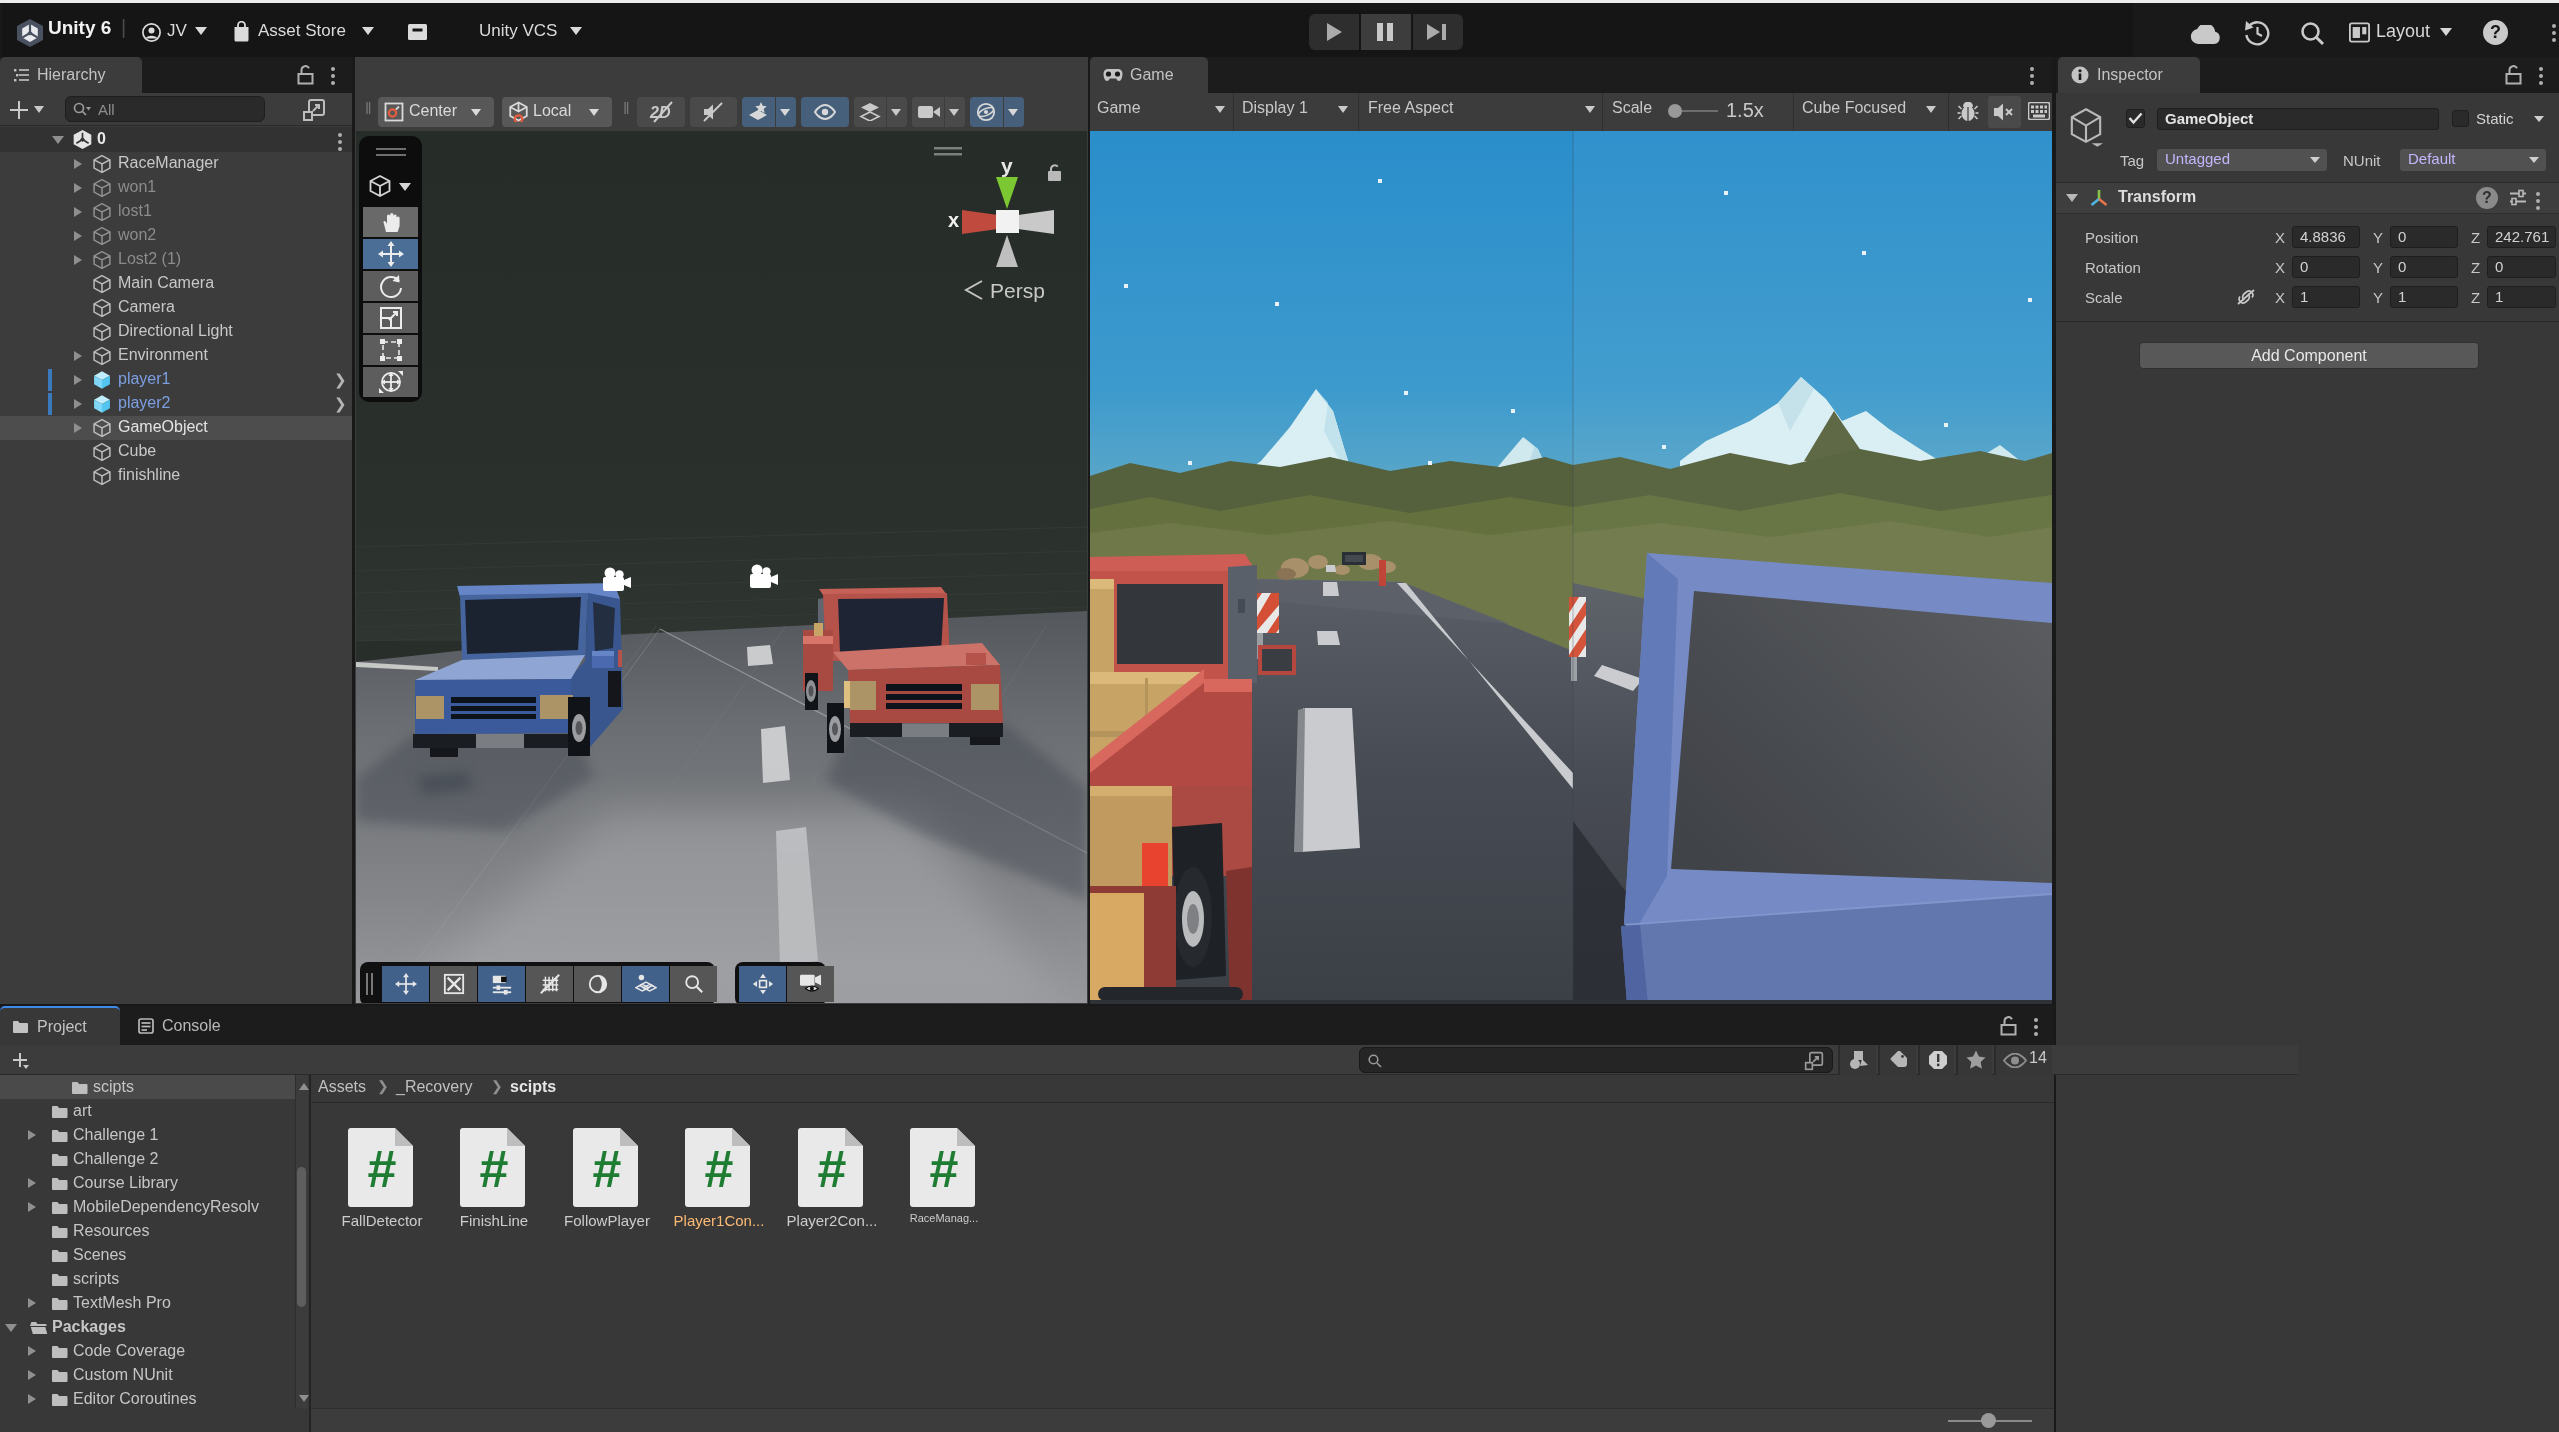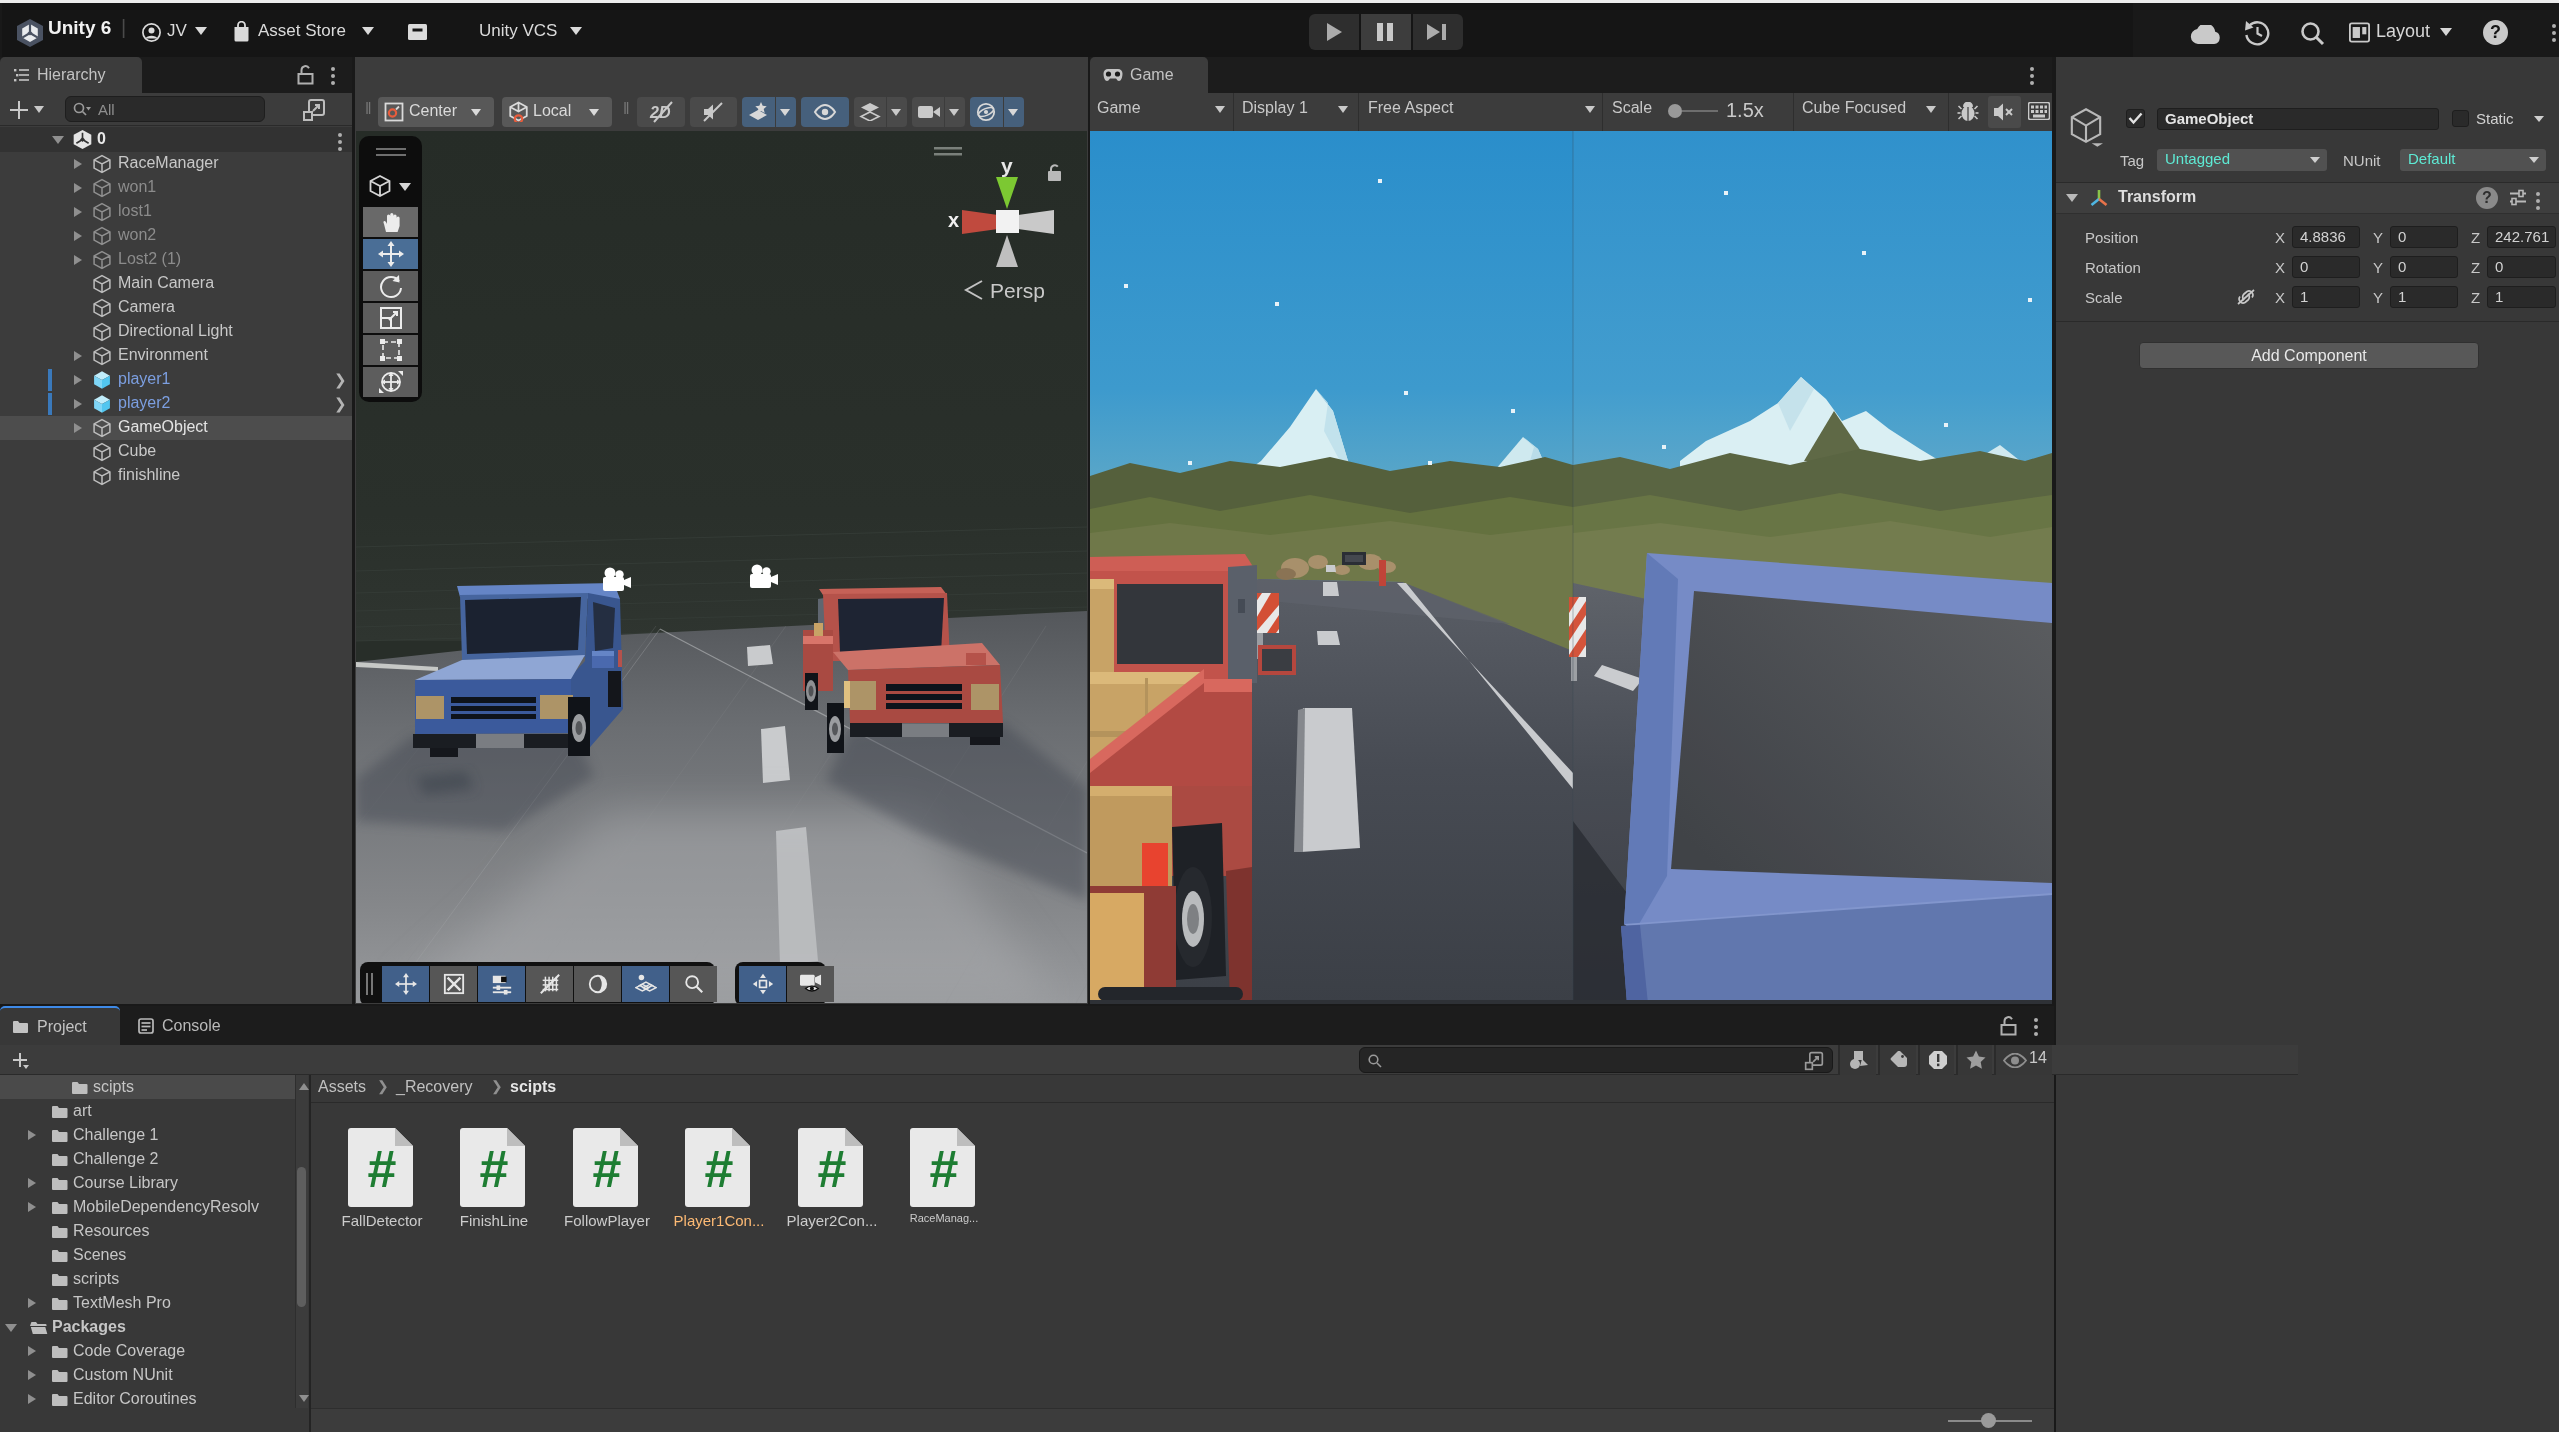--- a/index.html
+++ b/index.html
@@ -848,24 +848,43 @@
 <rect x="938" y="167" width="4" height="4" fill="#E8F2F8"></rect>
 <rect x="854" y="292" width="4" height="4" fill="#E8F2F8"></rect>
 <rect x="572" y="314" width="4" height="4" fill="#E8F2F8"></rect>
 <rect x="772" y="120" width="4" height="4" fill="#E8F2F8"></rect>
 <rect x="0" y="869" width="962" height="4" fill="#2E3136"></rect>
 </svg>
 </div>
 </div>
 
 <div class="abs" id="inspector" style="left:2056px;top:57px;width:503px;height:1375px;background:#383838;">
+  <div class="abs tabrow" style="left:0;top:0;width:503px;height:36px;background:#1C1C1C;">
+    <div class="tab" style="left:2px;width:142px;padding-left:13px;">
+      <svg width="18" height="18" viewBox="0 0 18 18" style="margin-right:8px;">
+        <circle cx="9" cy="9" r="8.5" fill="#C3C3C3"></circle>
+        <rect x="7.7" y="7.5" width="2.6" height="6.5" fill="#1C1C1C"></rect>
+        <circle cx="9" cy="4.8" r="1.6" fill="#1C1C1C"></circle>
+      </svg>
+      Inspector
+    </div>
+    <svg class="abs" style="left:449px;top:8px;" width="17" height="20" viewBox="0 0 17 20">
+      <rect x="1.5" y="9" width="14" height="9.5" fill="none" stroke="#AFAFAF" stroke-width="2"></rect>
+      <path d="M4.5 9 V5 a4 4 0 0 1 7.5 -1.8" fill="none" stroke="#AFAFAF" stroke-width="2"></path>
+    </svg>
+    <div class="kebab" style="left:483px;top:10px;">
+        <i></i>
+        <i></i>
+        <i></i>
+      </div>
+  </div>
   <div id="insbody" class="abs" style="left:0;top:36px;width:503px;height:1339px;">
     <style>
       .ifield { position:absolute; height:22px; background:#2A2A2A; border:1px solid #1E1E1E; border-radius:3px; color:#D2D2D2; font-size:15px; padding:1px 0 0 7px; }
-      .idrop { position:absolute; height:22px; background:#515151; border-radius:3px; color:#5eead4; font-size:15px; padding:1px 0 0 8px; }
+      .idrop { position:absolute; height:22px; background:#515151; border-radius:3px; color:#c4b5fd; font-size:15px; padding:1px 0 0 8px; }
       .ilbl { position:absolute; font-size:15px; color:#C8C8C8; }
       .icaret { position:absolute; width:0; height:0; border:5px solid transparent; border-top:6px solid #CFCFCF; }
     </style>
 
     <svg class="abs" style="left:13px;top:14px;" width="34" height="40" viewBox="0 0 24 28">
       <path d="M12 1.5 L22 7 V19 L12 24.5 L2 19 V7 Z M12 24.5 V13 M2 7 L12 13 L22 7" fill="none" stroke="#B8B8B8" stroke-width="1.5"></path>
       <polygon points="16,25.5 24,25.5 20,28" fill="#B8B8B8"></polygon>
     </svg>
     <div class="abs" style="left:70px;top:16px;width:19px;height:19px;background:#2A2A2A;border:1px solid #1E1E1E;border-radius:3px;">
       <svg width="15" height="13" viewBox="0 0 15 13" style="position:absolute;left:1px;top:2px;">

